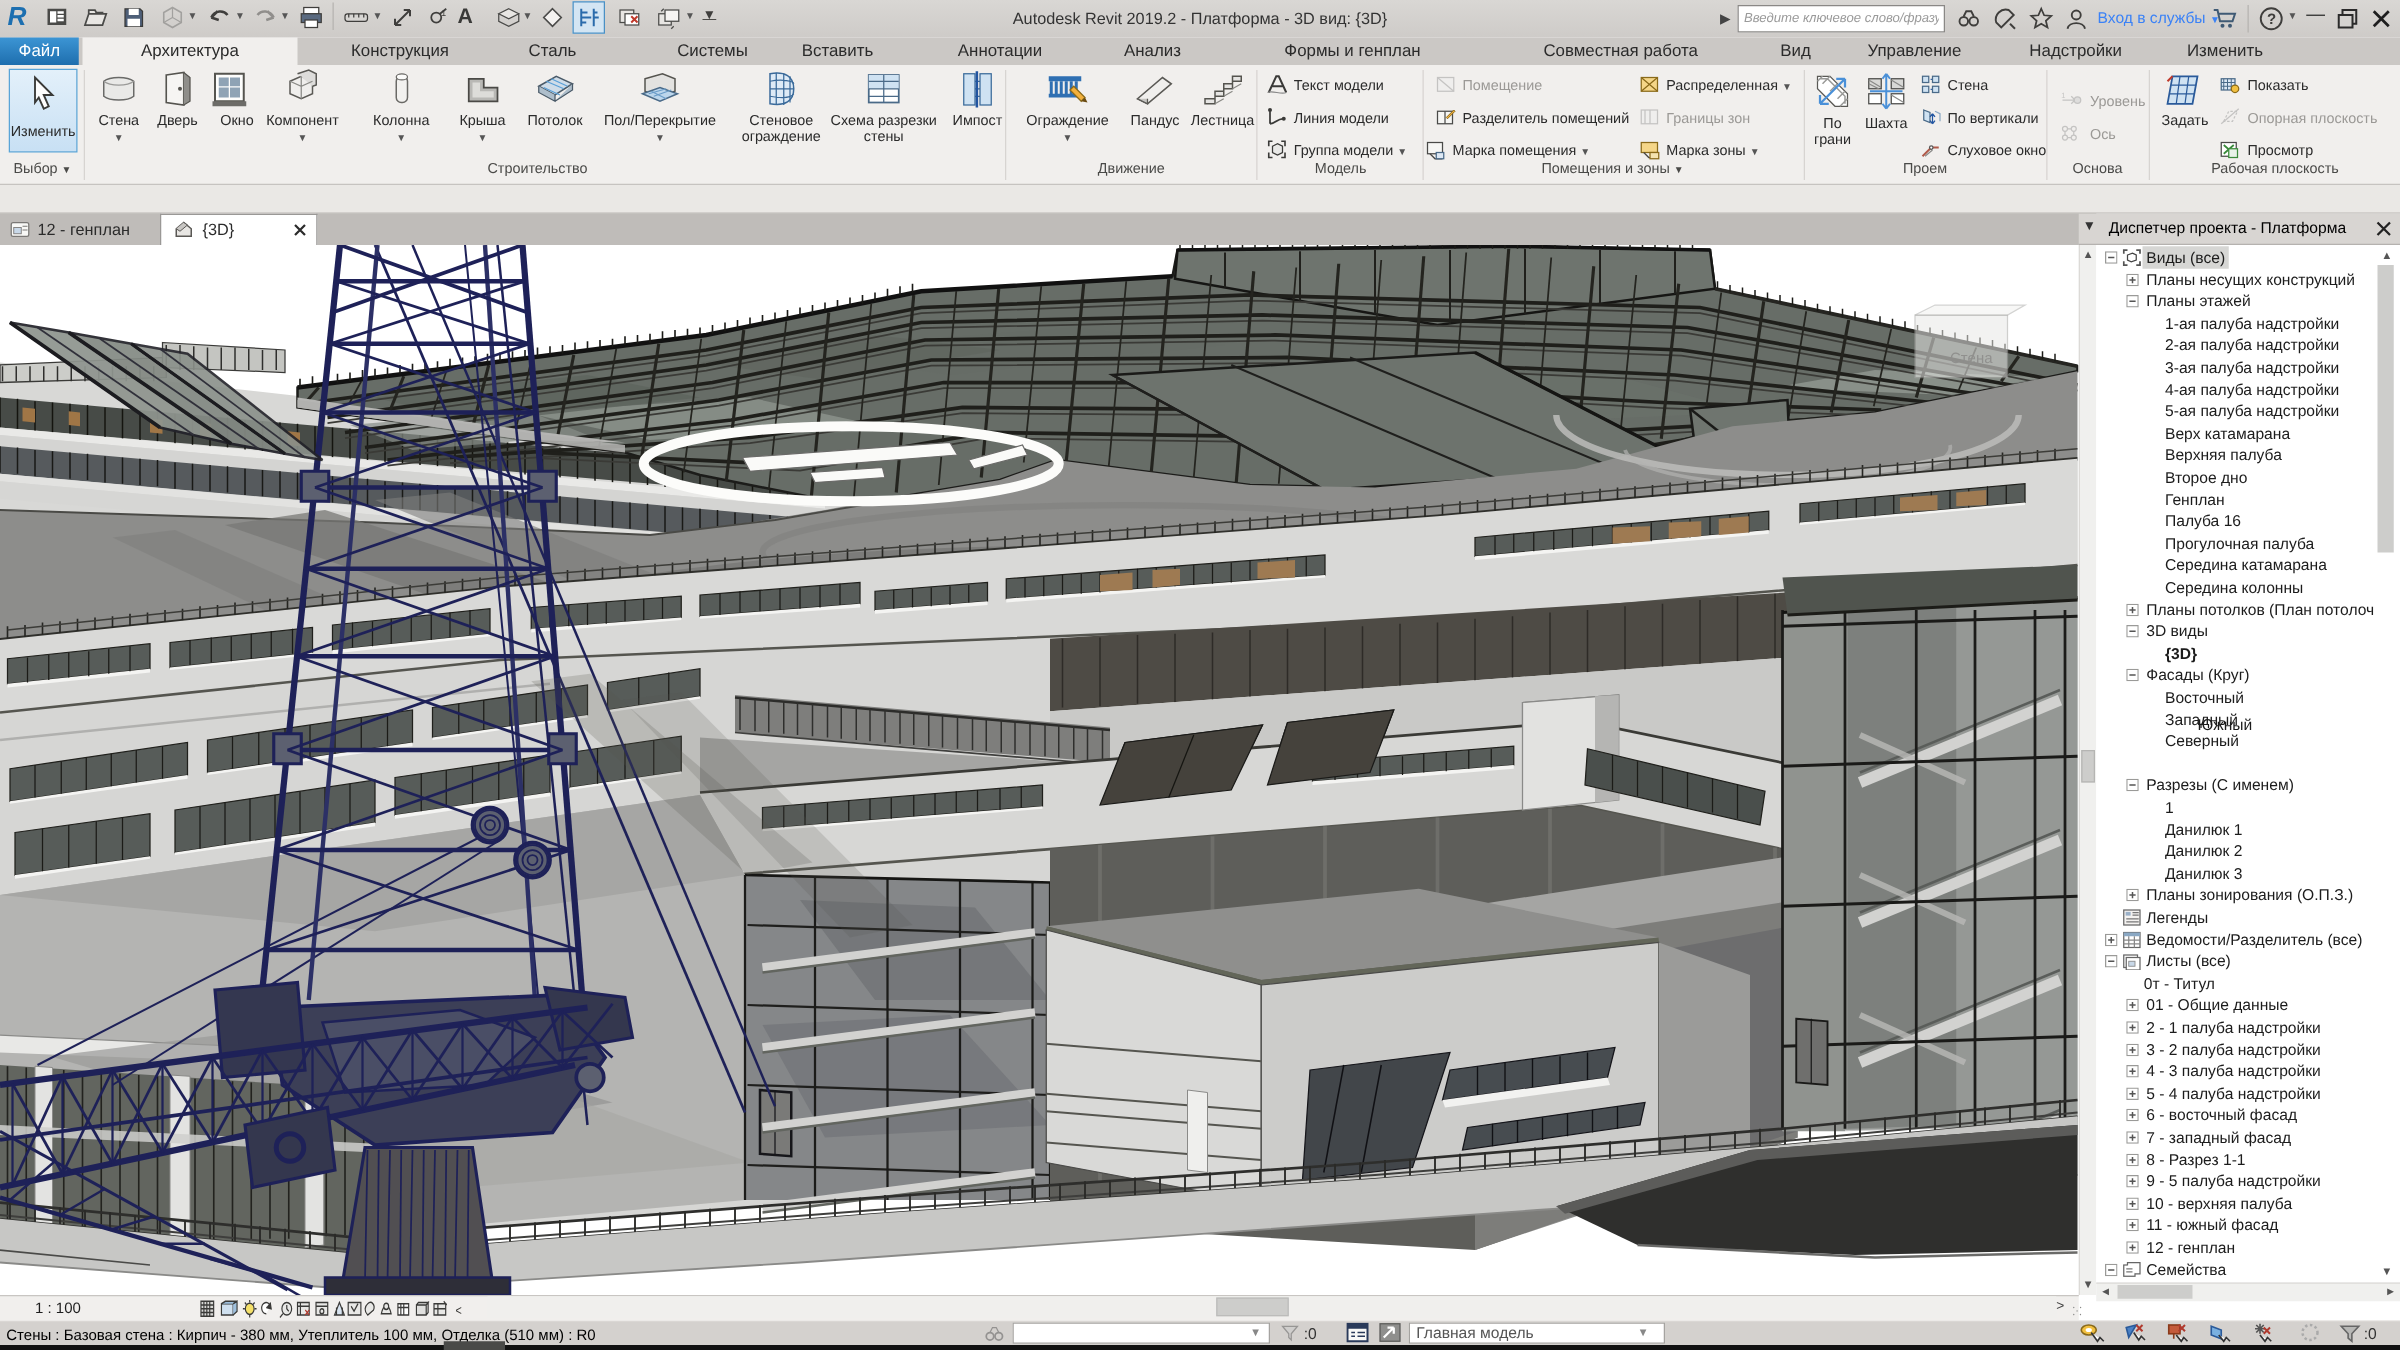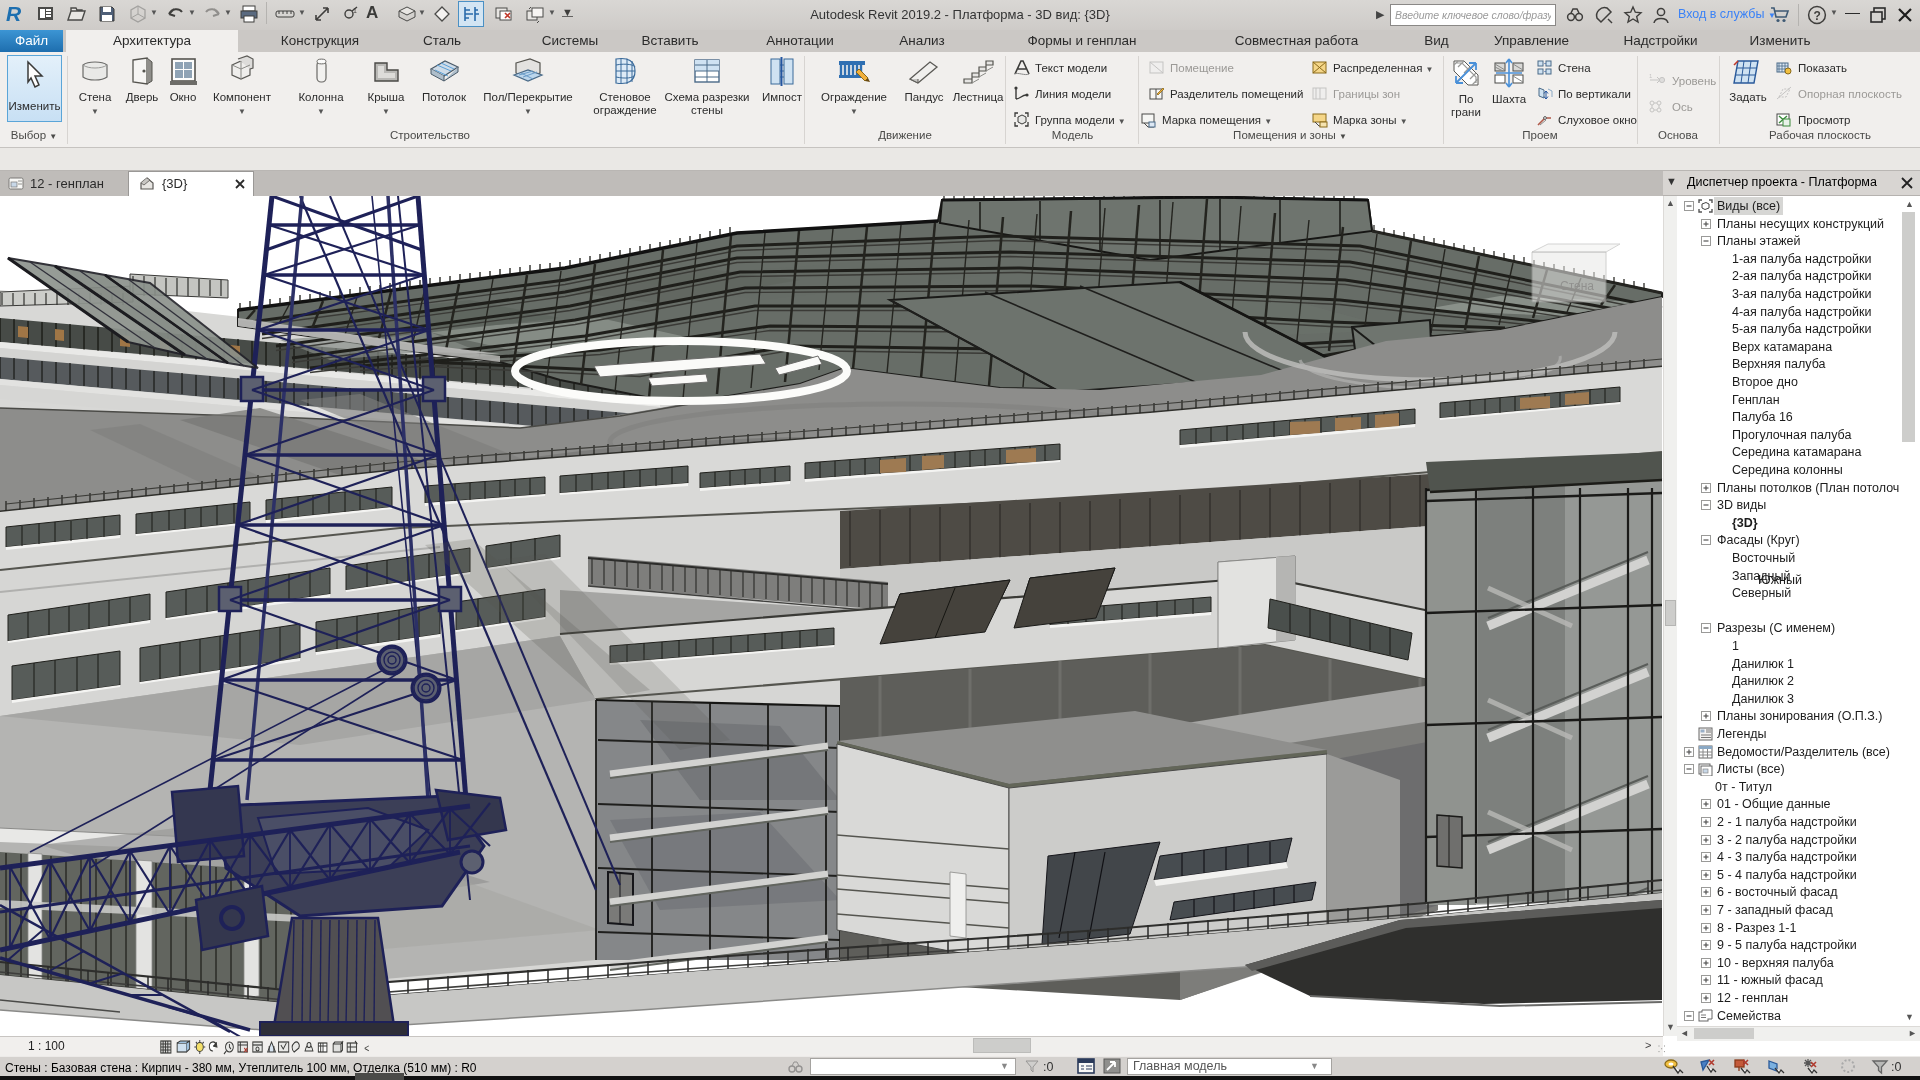--- a/index.html
+++ b/index.html
@@ -198,21 +198,21 @@
       <div class="lbl">Стена<br><span style="font-size:8px;color:#555;">▼</span></div>
     </div>
  <div class="bigbtn" style="left:120px;width:44px;">
       <svg width="34" height="34">
         <path d="M8 5 L22 3 L22 29 L8 27 Z" fill="#f6f5f3" stroke="#55544f" stroke-width="1.3"></path>
         <path d="M22 3 L27 7 L27 26 L22 29" fill="#8f8e8a" stroke="#55544f"></path>
         <circle cx="19" cy="16" r="1.6" fill="#55544f"></circle>
       </svg>
       <div class="lbl">Дверь</div>
     </div>
- <div class="bigbtn" style="left:163px;width:40px;">
+ <div class="bigbtn" style="left:163px;width:40px;text-align:right;">
       <svg width="34" height="34">
         <rect x="6" y="4" width="23" height="22" fill="#fdfdfc" stroke="#55544f" stroke-width="1.6"></rect>
         <rect x="9" y="7" width="8" height="7" fill="#8fa3b5"></rect>
         <rect x="18" y="7" width="8" height="7" fill="#8fa3b5"></rect>
         <rect x="9" y="15" width="8" height="8" fill="#8fa3b5"></rect>
         <rect x="18" y="15" width="8" height="8" fill="#8fa3b5"></rect>
         <rect x="4" y="26" width="27" height="4" fill="#6d6c68"></rect>
       </svg>
       <div class="lbl">Окно</div>
     </div>

